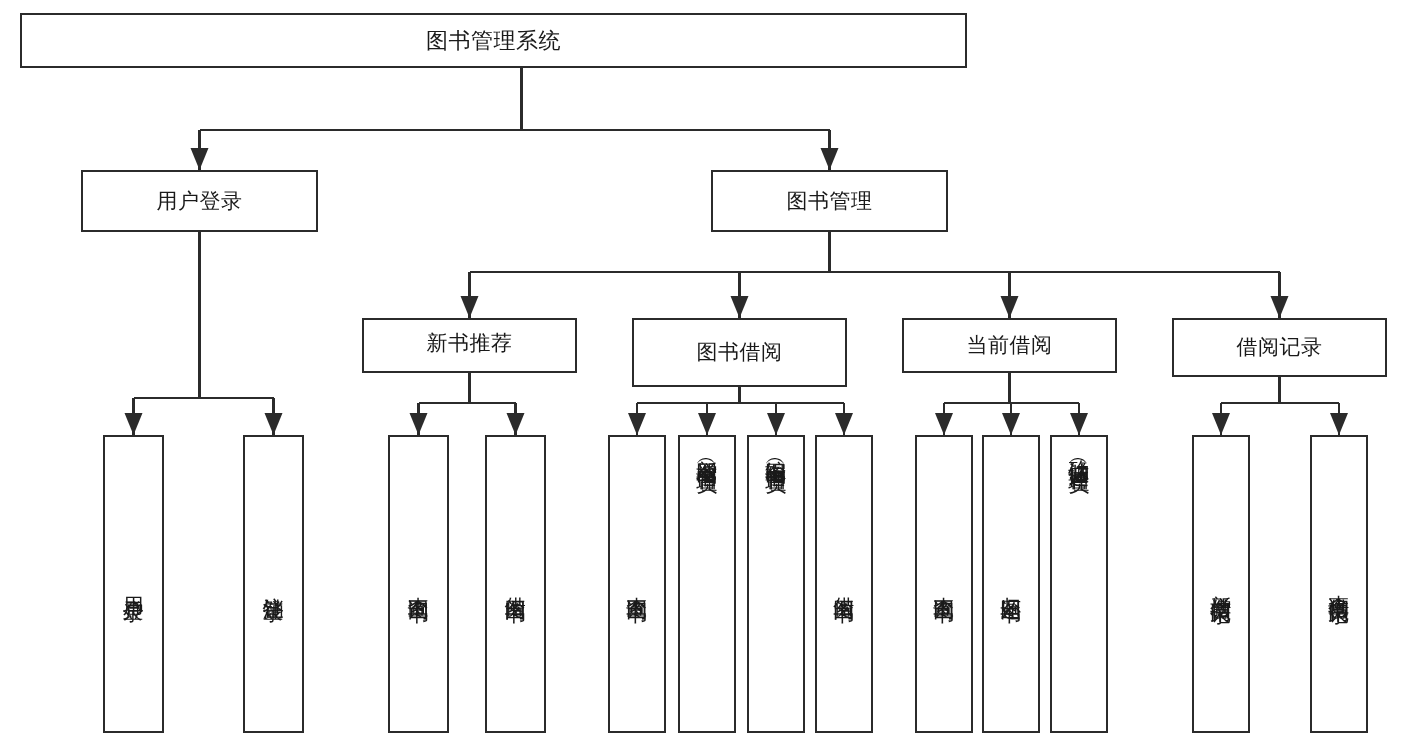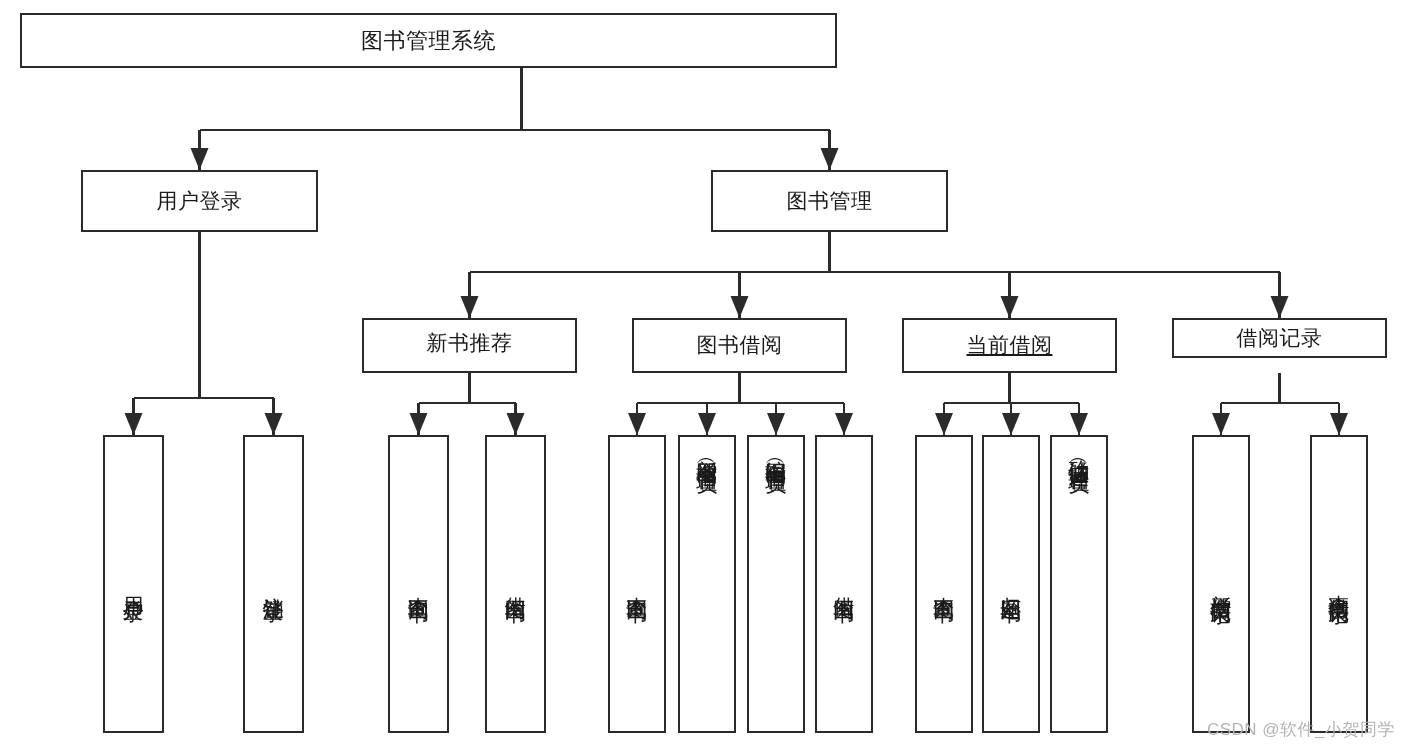--- a/index.html
+++ b/index.html
@@ -138,39 +138,39 @@
       <line x1="1079" y1="403" x2="1079" y2="435" stroke="#2b2b2b" stroke-width="2.4" shape-rendering="crispEdges"></line>
       <path d="M 1070 413 L 1088 413 L 1079 435 Z" fill="#2b2b2b"></path>
       <line x1="1279.5" y1="373" x2="1279.5" y2="403" stroke="#2b2b2b" stroke-width="2.4" shape-rendering="crispEdges"></line>
       <line x1="1221" y1="403" x2="1339" y2="403" stroke="#2b2b2b" stroke-width="2.4" shape-rendering="crispEdges"></line>
       <line x1="1221" y1="403" x2="1221" y2="435" stroke="#2b2b2b" stroke-width="2.4" shape-rendering="crispEdges"></line>
       <path d="M 1212 413 L 1230 413 L 1221 435 Z" fill="#2b2b2b"></path>
       <line x1="1339" y1="403" x2="1339" y2="435" stroke="#2b2b2b" stroke-width="2.4" shape-rendering="crispEdges"></line>
       <path d="M 1330 413 L 1348 413 L 1339 435 Z" fill="#2b2b2b"></path>
     </svg>
   <div id="nodes-layer">
-      <div class="node horizontal root" style="left: 20px; top: 13px; width: 817px; height: 55px; border-color: rgb(43, 43, 43); background: rgb(255, 255, 255);">
+      <div class="node horizontal root" style="left: 20px; top: 13px; width: 947px; height: 55px; border-color: rgb(43, 43, 43); background: rgb(255, 255, 255);">
         <span class="node-label">图书管理系统</span>
       </div>
       <div class="node horizontal" style="left: 81px; top: 170px; width: 237px; height: 62px; border-color: rgb(43, 43, 43); background: rgb(255, 255, 255);">
         <span class="node-label">用户登录</span>
       </div>
       <div class="node horizontal" style="left: 711px; top: 170px; width: 237px; height: 62px; border-color: rgb(43, 43, 43); background: rgb(255, 255, 255); align-items: center;">
         <span class="node-label">图书管理</span>
       </div>
       <div class="node horizontal" style="left: 362px; top: 318px; width: 215px; height: 55px; border-color: rgb(43, 43, 43); background: rgb(255, 255, 255); font-family: Liberation Mono, monospace;">
         <span class="node-label">新书推荐</span>
       </div>
-      <div class="node horizontal" style="left: 632px; top: 318px; width: 215px; height: 55px; border-color: rgb(43, 43, 43); background: rgb(255, 255, 255);">
+      <div class="node horizontal" style="left: 632px; top: 318px; width: 215px; height: 69px; border-color: rgb(43, 43, 43); background: rgb(255, 255, 255);">
         <span class="node-label">图书借阅</span>
       </div>
-      <div class="node horizontal" style="left: 902px; top: 318px; width: 215px; height: 55px; border-color: rgb(43, 43, 43); background: rgb(255, 255, 255); text-decoration: underline;">
+      <div class="node horizontal" style="left: 902px; top: 318px; width: 215px; height: 55px; border-color: rgb(43, 43, 43); background: rgb(255, 255, 255);">
         <span class="node-label">当前借阅</span>
       </div>
-      <div class="node horizontal" style="left: 1172px; top: 318px; width: 215px; height: 40px; border-color: rgb(43, 43, 43); background: rgb(255, 255, 255);">
+      <div class="node horizontal" style="left: 1172px; top: 318px; width: 215px; height: 59px; border-color: rgb(43, 43, 43); background: rgb(255, 255, 255);">
         <span class="node-label">借阅记录</span>
       </div>
       <div class="node vertical mid" style="left: 103px; top: 435px; width: 61px; height: 298px; border-color: rgb(43, 43, 43); background: rgb(255, 255, 255);">
         <span class="node-label">用户登录</span>
       </div>
       <div class="node vertical mid" style="left: 243px; top: 435px; width: 61px; height: 298px; border-color: rgb(43, 43, 43); background: rgb(255, 255, 255);">
         <span class="node-label">注销登录</span>
       </div>
       <div class="node vertical mid" style="left: 388px; top: 435px; width: 61px; height: 298px; border-color: rgb(43, 43, 43); background: rgb(255, 255, 255);">
         <span class="node-label">查询图书</span>
@@ -199,14 +199,13 @@
       <div class="node vertical top" style="left: 1050px; top: 435px; width: 58px; height: 298px; border-color: rgb(43, 43, 43); background: rgb(255, 255, 255);">
         <span class="node-label">确认归还（管理员）</span>
       </div>
       <div class="node vertical mid" style="left: 1192px; top: 435px; width: 58px; height: 298px; border-color: rgb(43, 43, 43); background: rgb(255, 255, 255);">
         <span class="node-label">新增借阅记录</span>
       </div>
       <div class="node vertical mid" style="left: 1310px; top: 435px; width: 58px; height: 298px; border-color: rgb(43, 43, 43); background: rgb(255, 255, 255);">
         <span class="node-label">查询借阅记录</span>
       </div>
     </div>
-  <div id="watermark">CSDN @软件_小贺同学</div>
 </div>
 
 </body></html>

